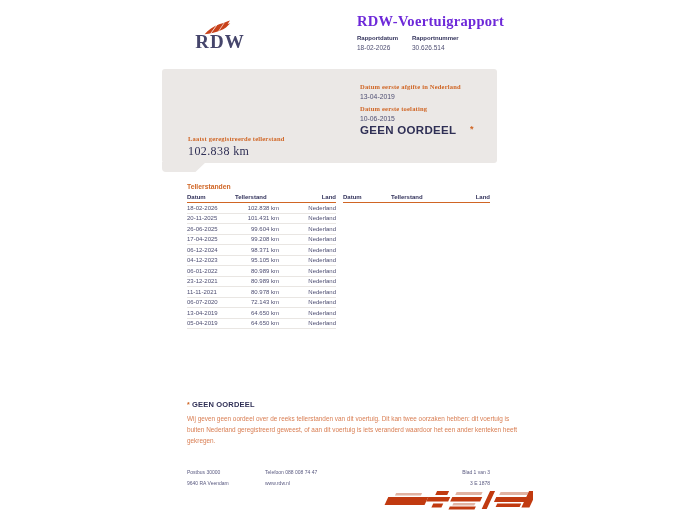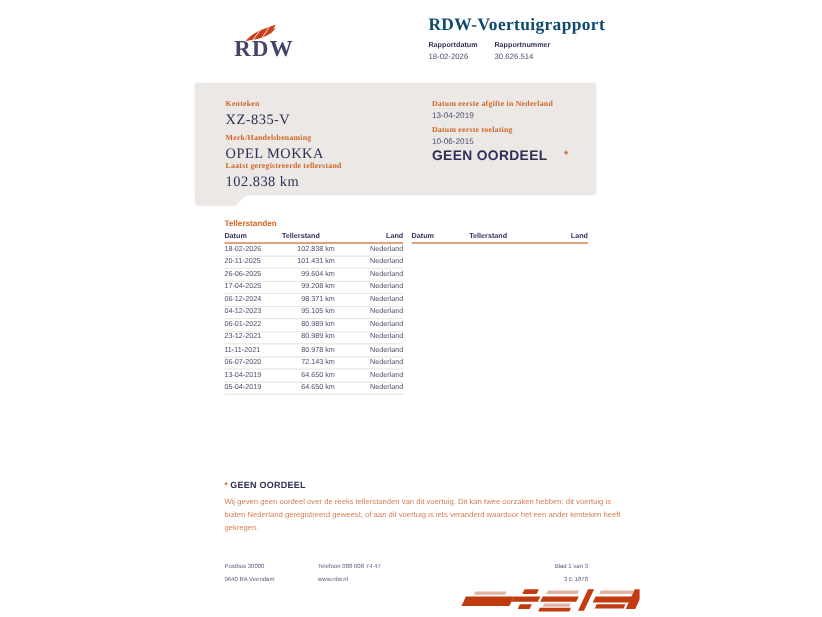--- a/index.html
+++ b/index.html
@@ -11,21 +11,21 @@
   
   .logo-wrap { position:absolute; left:167px; top:19px; width:100px; height:34px; display:flex; align-items:center;flex-direction:column; }
   .logo-flag { width:48px; height:32px; }
   .logo-text {
     font-family:"Liberation Serif", serif; font-size:19px; font-weight:bold;
     color:#45456b; letter-spacing:1px; margin-left:6px; margin-top:-6px;
   }
   .doc-title {
     position:absolute; left:357px; top:13px;
     font-family:"Liberation Serif", serif; font-size:14.5px; font-weight:bold;
-    color:#0c4a6e; letter-spacing:.3px;
+    color:#6d28d9; letter-spacing:.3px;
   }
   .report-meta { position:absolute; left:357px; top:35px; display:flex; gap:14px; }
   .meta-label { font-size:6px; font-weight:bold; color:#33335c; }
   .meta-value { font-size:6.5px; color:#4e4e72; margin-top:3px; }
   
   .vehicle-box {
     position:absolute; left:162px; top:69px; width:335px; height:94px;
     background:#ebe8e6; border-radius:3px;
   }
   .box-tail {
@@ -103,26 +103,20 @@
     <div class="meta-label">Rapportdatum</div>
     <div class="meta-value">18-02-2026</div>
   </div>
   <div>
     <div class="meta-label">Rapportnummer</div>
     <div class="meta-value">30.626.514</div>
   </div>
 </div>
 
 <div class="vehicle-box">
-  <div class="box-col-left">
-    <div class="f-label">Kenteken</div>
-    <div class="f-value-big">XZ-835-V</div>
-    <div class="f-label">Merk/Handelsbenaming</div>
-    <div class="f-value-big">OPEL MOKKA</div>
-  </div>
   <div class="odo-block">
     <div class="f-label" style="margin-top:0">Laatst geregistreerde tellerstand</div>
     <div class="f-value-big">102.838 km</div>
   </div>
   <div class="box-col-right">
     <div class="f-label">Datum eerste afgifte in Nederland</div>
     <div class="f-value-sm">13-04-2019</div>
     <div class="f-label">Datum eerste toelating</div>
     <div class="f-value-sm">10-06-2015</div>
   </div>

